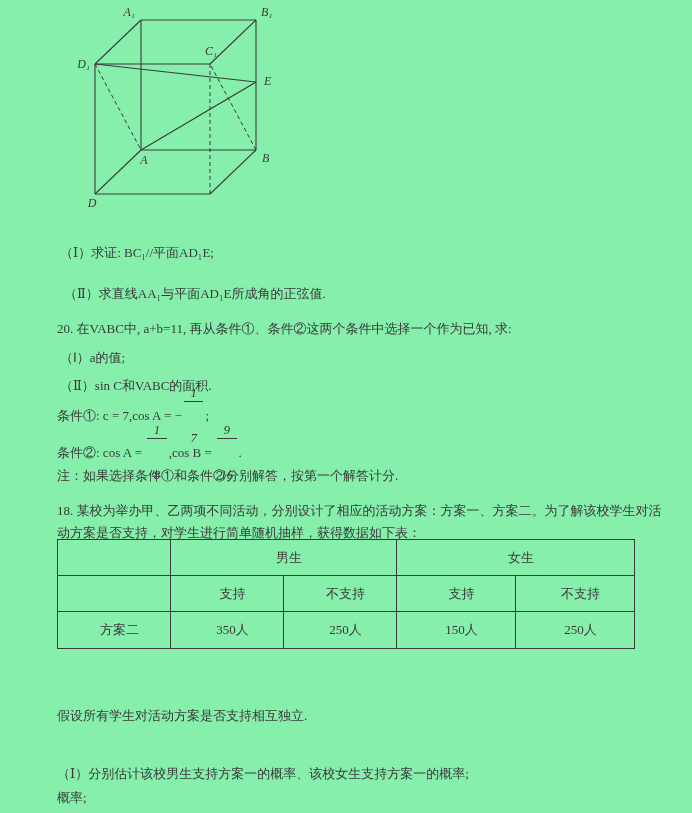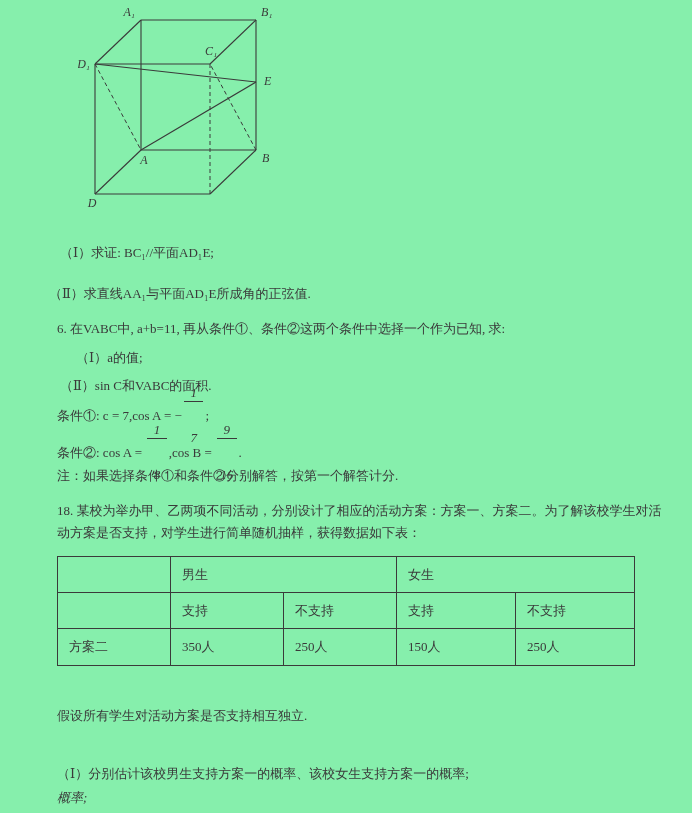--- a/index.html
+++ b/index.html
@@ -18,22 +18,22 @@
     position:absolute; left:57px;
     font-size:13px; line-height:16px; white-space:pre;
   }
   .fline { display:flex; align-items:center; height:34px; }
 
   .frac { display:inline-block; text-align:center; line-height:1.15; margin:0 2px; font-style:italic; }
   .frac .num { display:block; border-bottom:1px solid #3a3a3a; padding:0 3px; }
   .frac .den { display:block; padding:0 3px; }
 
   .dtable {
-    position:absolute; left:57px; top:556px; width:577px;
-    border-collapse:collapse; table-layout:fixed;
+    position:absolute; left:57px; top:539px; width:577px;
+    border-collapse:collapse; table-layout:fixed;text-align:center;
   }
   .dtable td {
     border:1px solid #3a3a3a;
     font-size:13px; padding-left:11px; vertical-align:middle;
   }
   .r36 td { height:36px; }
   .r37 td { height:37px; }
 </style>
 </head>
 <body>
@@ -67,24 +67,24 @@
       <text x="133" y="51" text-anchor="middle">C₁</text>
       <text x="12" y="64" text-anchor="end">D₁</text>
       <text x="186" y="81" text-anchor="start">E</text>
       <text x="66" y="160" text-anchor="middle">A</text>
       <text x="184" y="158" text-anchor="start">B</text>
       <text x="14" y="203" text-anchor="middle">D</text>
     </g>
   </svg>
 
   <div class="line" style="left:60px; top:236px;margin-top:9px;">（Ⅰ）求证: BC₁//平面AD₁E;</div>
-  <div class="line" style="left:49px; top:286px;">（Ⅱ）求直线AA₁与平面AD₁E所成角的正弦值.</div>
+  <div class="line" style="left:64px; top:286px;">（Ⅱ）求直线AA₁与平面AD₁E所成角的正弦值.</div>
 
-  <div class="line" style="top:321px;">6. 在VABC中, a+b=11, 再从条件①、条件②这两个条件中选择一个作为已知, 求:</div>
-  <div class="line" style="left:76px; top:350px;">（Ⅰ）a的值;</div>
+  <div class="line" style="top:321px;">20. 在VABC中, a+b=11, 再从条件①、条件②这两个条件中选择一个作为已知, 求:</div>
+  <div class="line" style="left:60px; top:350px;font-family:Liberation Serif, serif;">（Ⅰ）a的值;</div>
   <div class="line" style="left:60px; top:378px;text-align:right;">（Ⅱ）sin C和VABC的面积.</div>
 
   <div class="line fline" style="top:399px;">
     <span>条件①: c = 7,cos A = −</span>
     <span class="frac">
       <span class="num">1</span>
       <span class="den">7</span>
     </span>
     <span>;</span>
   </div>
@@ -134,15 +134,15 @@
         <td>350人</td>
         <td>250人</td>
         <td>150人</td>
         <td>250人</td>
       </tr>
     </tbody>
   </table>
 
   <div class="line" style="top:708px;">假设所有学生对活动方案是否支持相互独立.</div>
   <div class="line" style="top:735px;margin-top:31px;">（Ⅰ）分别估计该校男生支持方案一的概率、该校女生支持方案一的概率;</div>
-  <div class="line" style="top:790px;font-style:italic;">概率;</div>
+  <div class="line" style="top:790px;">概率;</div>
 
 </div>
 
 </body></html>

